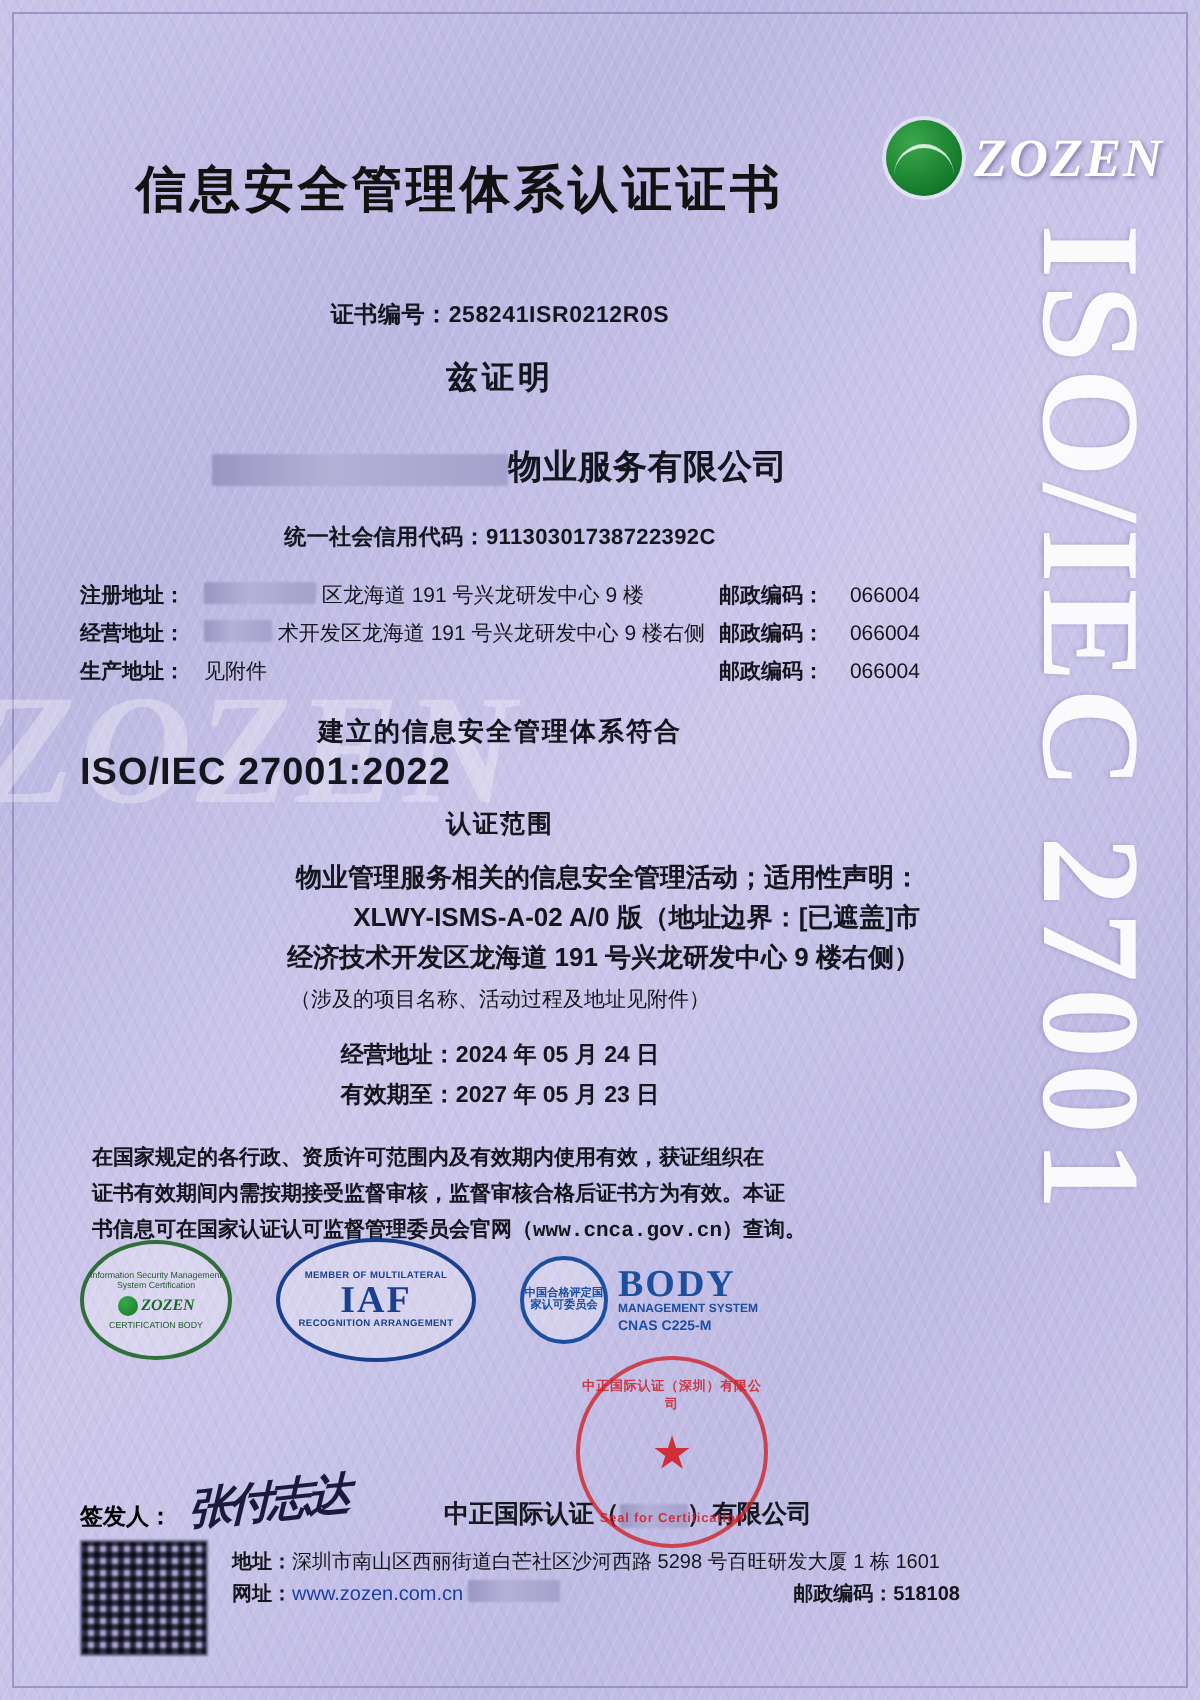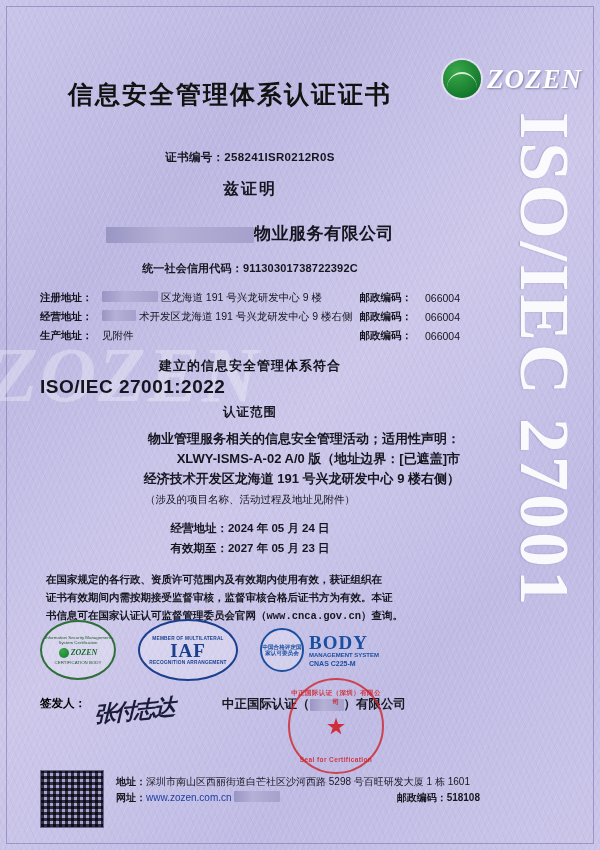--- a/index.html
+++ b/index.html
@@ -325,25 +325,25 @@
     font-size: 19px; font-weight: 700; color: #1b4fa0; line-height: 1;
     letter-spacing: 1px;
   }
   .cnas-text .cnas-sub { font-size: 6px; color: #1b4fa0; font-weight: 700; line-height: 1.3; }
   .cnas-text .cnas-code { font-size: 7px; color: #1b4fa0; font-weight: 700; }
 
   
   .sign-row {
     position: absolute;
     left: 40px;
-    top: 696px;
+    top: 736px;
     width: 420px;
     z-index: 6;
     display: flex;
-    align-items: flex-start;
+    align-items: flex-end;
   }
   .sign-label { font-size: 11.5px; font-weight: 700; }
   .signature {
     font-family: "Liberation Serif", serif;
     font-size: 22px;
     font-style: italic;
     font-weight: 700;
     color: #1a1a3a;
     margin-left: 8px;
     transform: rotate(-6deg) skewX(-6deg);

